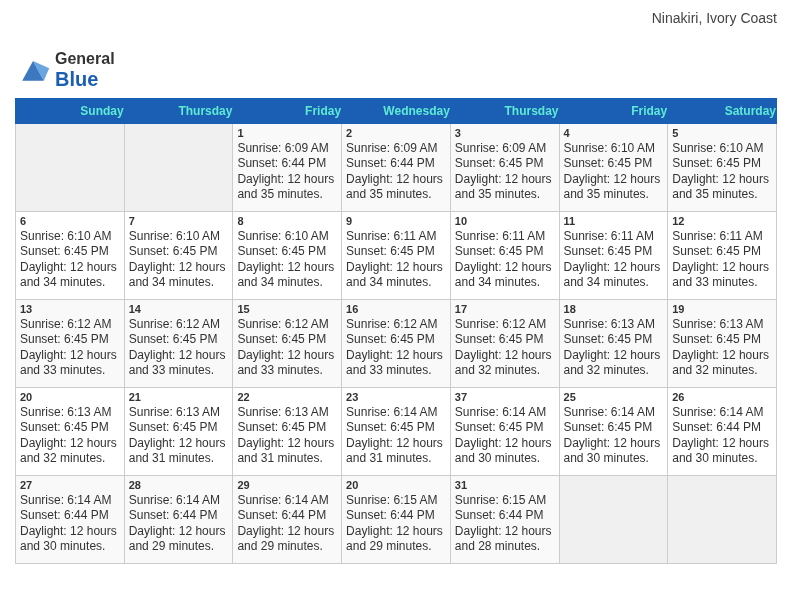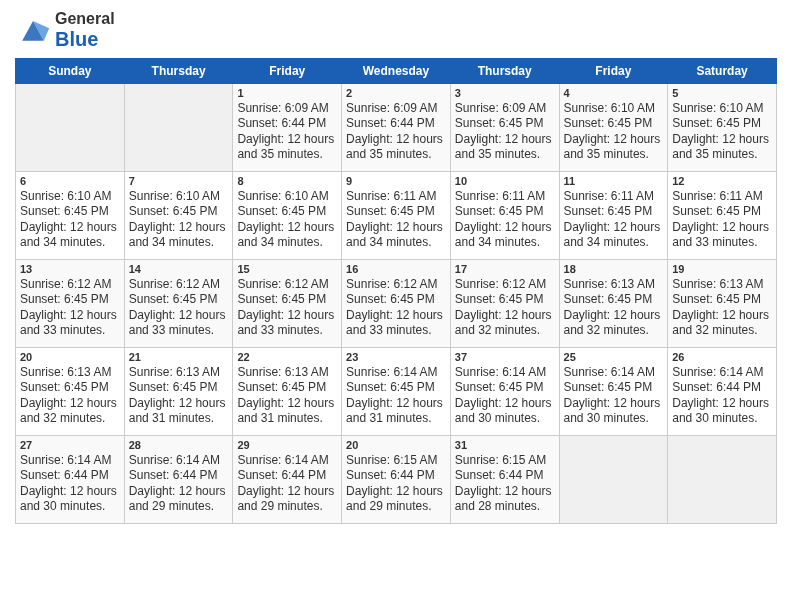--- a/index.html
+++ b/index.html
@@ -20,20 +20,21 @@
     .header {
       display: flex;
       justify-content: space-between;
       align-items: flex-start;
       margin-bottom: 8px;
     }
     .logo {
       display: flex;
       align-items: center;
       gap: 4px;
+      margin-top: 40px;
     }
     .logo-text {
       display: flex;
       flex-direction: column;
       line-height: 1.1;
     }
     .logo-general {
       font-size: 16px;
       font-weight: bold;
       color: #333;
@@ -60,26 +61,26 @@
       font-size: 14px;
       color: #444;
     }
     table {
       width: 100%;
       border-collapse: collapse;
       table-layout: fixed;
     }
     thead tr th {
       background-color: #1a5fb4;
-      color: #ffffff;
+      color: #5eead4;
       font-size: 12px;
       font-weight: bold;
       padding: 5px 0;
       border: 1px solid #1a5fb4;
-      text-align: center;
+      text-align: right;
     }
     tbody tr td {
       border: 1px solid #ccc;
       vertical-align: top;
       padding: 3px 4px;
       font-size: 9.5px;
       color: #333;
       height: 88px;
       width: 113px;
     }
@@ -113,20 +114,21 @@
       <svg class="logo-icon" viewBox="0 0 40 40" xmlns="http://www.w3.org/2000/svg">
         <polygon points="8,32 20,10 32,32" fill="#1a5fb4" opacity="0.85"></polygon>
         <polygon points="20,10 32,32 38,18" fill="#2a7fd4" opacity="0.7"></polygon>
       </svg>
       <div class="logo-text">
         <span class="logo-general">General</span>
         <span class="logo-blue">Blue</span>
       </div>
     </div>
     <div class="title-block">
+      <div class="title-location">Ninakiri, Ivory Coast</div>
     </div>
   </div>
 
   <table>
     <thead>
       <tr>
         <th>Sunday</th>
         <th>Thursday</th>
         <th>Friday</th>
         <th>Wednesday</th>

